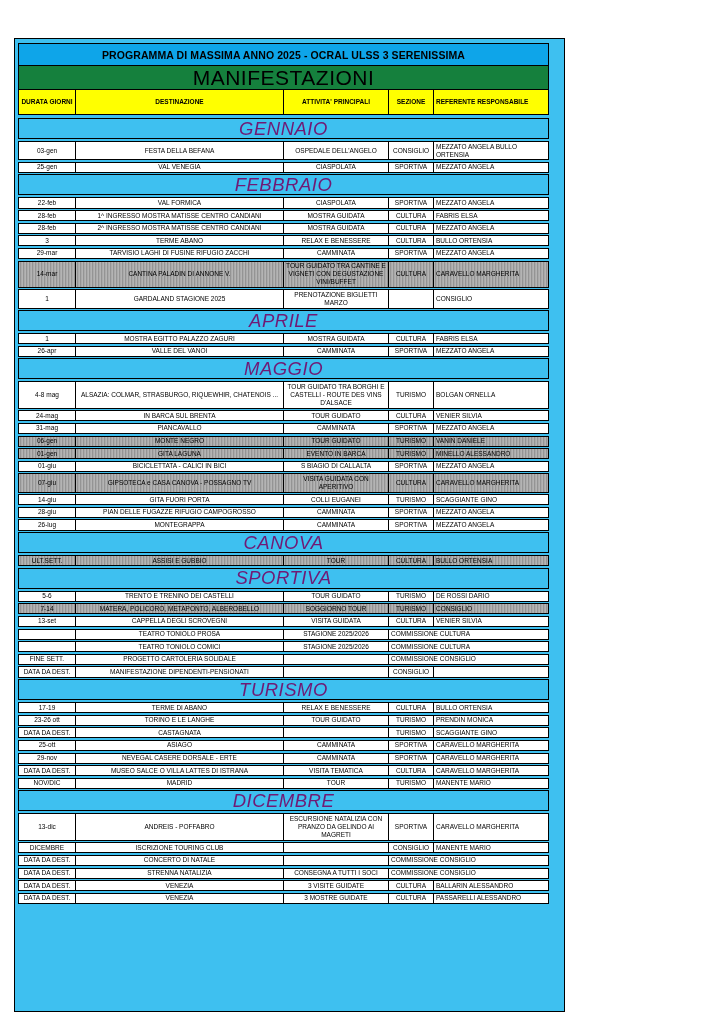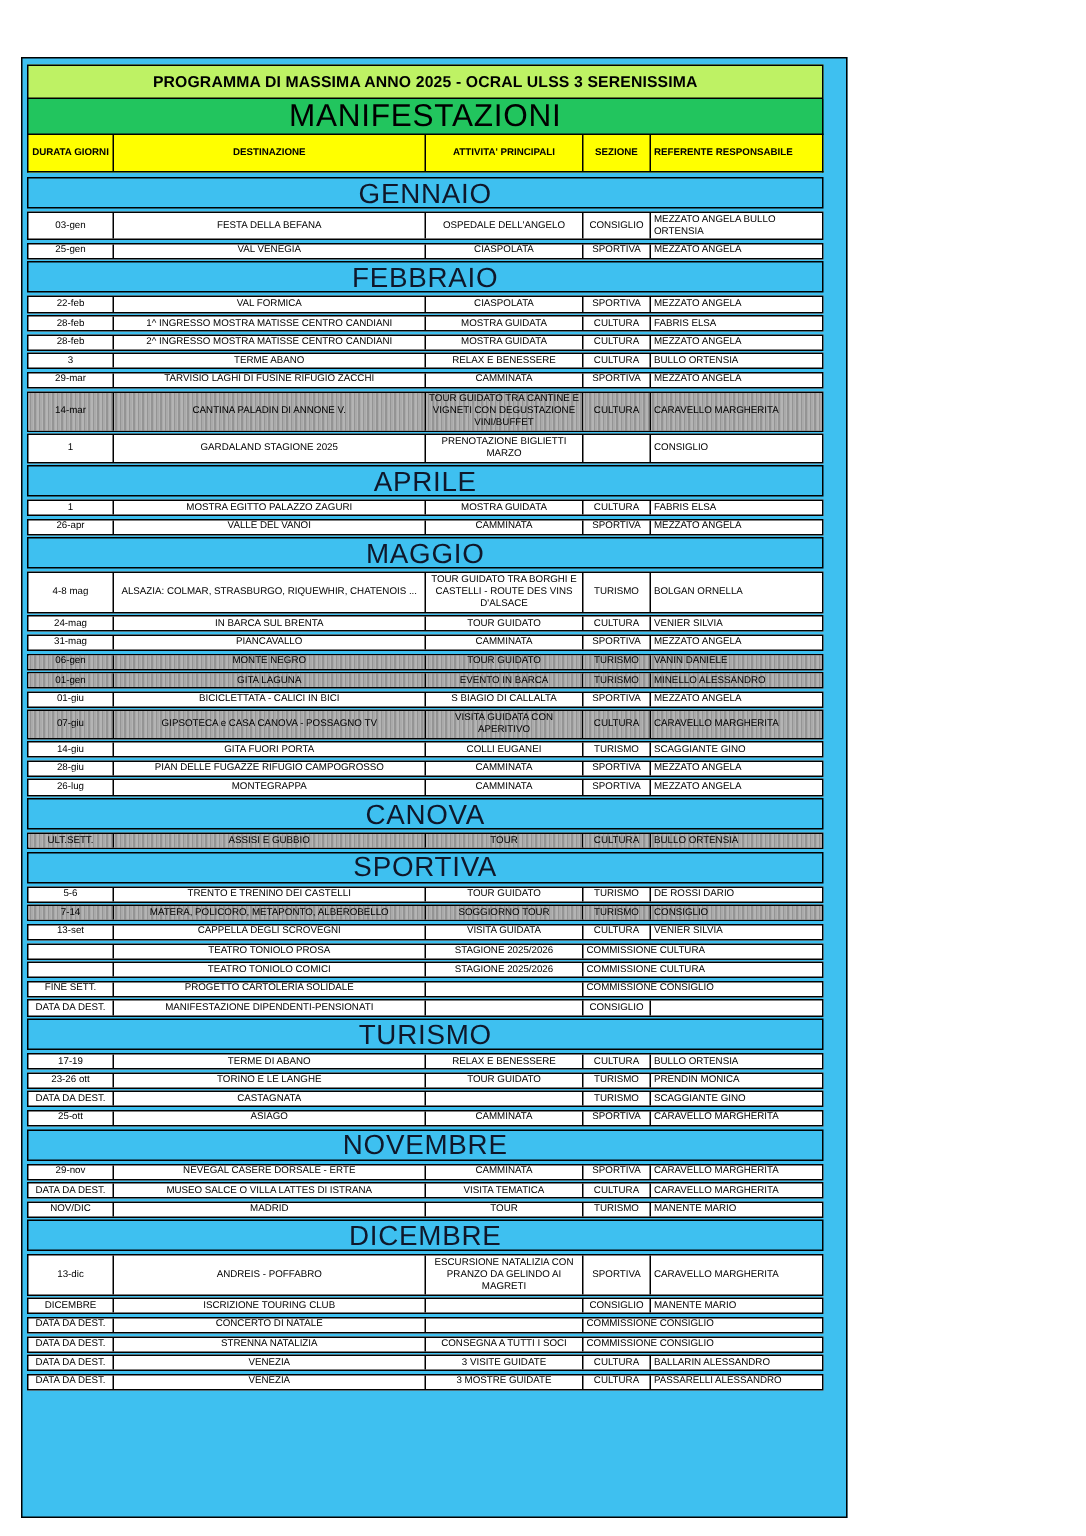--- a/index.html
+++ b/index.html
@@ -1,35 +1,35 @@
 <!DOCTYPE html>
 <html><head>
 <meta charset="utf-8">
 <style>
   * { margin:0; padding:0; box-sizing:border-box; }
   html,body { width:724px; height:1024px; background:#ffffff; overflow:hidden;
               font-family:"Liberation Sans", sans-serif; }
   .sheet { position:absolute; left:14px; top:38px; width:551px; height:974px;
            background:#3ec0f0; border:1px solid #000; padding:4px 0 0 3px; overflow:hidden; }
   .inner { width:531px; }
-  .titlebar { background:#bef264; border:1px solid #000; height:23px;
+  .titlebar { background:#0ea5e9; border:1px solid #000; height:23px;
               display:flex; align-items:center; justify-content:center;
               font-size:10.5px; font-weight:bold; color:#000; letter-spacing:.1px; }
-  .banner { background:#22c55e; border:1px solid #000; border-top:none; height:24px;
+  .banner { background:#15803d; border:1px solid #000; border-top:none; height:24px;
             display:flex; align-items:center; justify-content:center;
             font-size:21px; color:#000; letter-spacing:.5px; }
   .colheader { display:flex; border:1px solid #000; border-top:none; background:#ffff00;
                min-height:25px; font-weight:bold; font-size:7.5px; line-height:1.1;
                margin-bottom:3px; }
   .colheader .cell { display:flex; align-items:center; justify-content:center;
                      text-align:center; padding:1px 2px; border-right:1px solid #000; }
   .colheader .cell:last-child { border-right:none; justify-content:flex-start; text-align:left; }
   .month-band { background:#3ec0f0; border:1px solid #000; height:21px; margin:1px 0 2px 0;
                 display:flex; align-items:center; justify-content:center;
-                font-size:18.5px; color:#0f172a; letter-spacing:.5px; }
+                font-size:18.5px; color:#701a75; letter-spacing:.5px;font-style:italic; }
   .trow { display:flex; border:1px solid #000; background:#fff; min-height:11px;
           margin-bottom:1.5px; align-items:stretch; }
   .cell { font-size:6.5px; line-height:1.25; padding:0.5px 2px; border-right:1px solid #000;
           display:flex; align-items:center; justify-content:center; text-align:center;
           color:#000; }
   .trow .cell:last-child { border-right:none; }
   .c0 { width:57px; flex:none; }
   .c1 { width:208px; flex:none; }
   .c2 { width:105px; flex:none; }
   .c3 { width:45px; flex:none; }
@@ -283,21 +283,20 @@
           <div class="cell c3">TURISMO</div>
           <div class="cell c4">SCAGGIANTE GINO</div>
         </div>
         <div class="trow">
           <div class="cell c0">25-ott</div>
           <div class="cell c1">ASIAGO</div>
           <div class="cell c2">CAMMINATA</div>
           <div class="cell c3">SPORTIVA</div>
           <div class="cell c4">CARAVELLO MARGHERITA</div>
         </div>
-        <div class="month-band">NOVEMBRE</div>
         <div class="trow">
           <div class="cell c0">29-nov</div>
           <div class="cell c1">NEVEGAL CASERE DORSALE - ERTE</div>
           <div class="cell c2">CAMMINATA</div>
           <div class="cell c3">SPORTIVA</div>
           <div class="cell c4">CARAVELLO MARGHERITA</div>
         </div>
         <div class="trow">
           <div class="cell c0">DATA DA DEST.</div>
           <div class="cell c1">MUSEO SALCE O VILLA LATTES DI ISTRANA</div>

